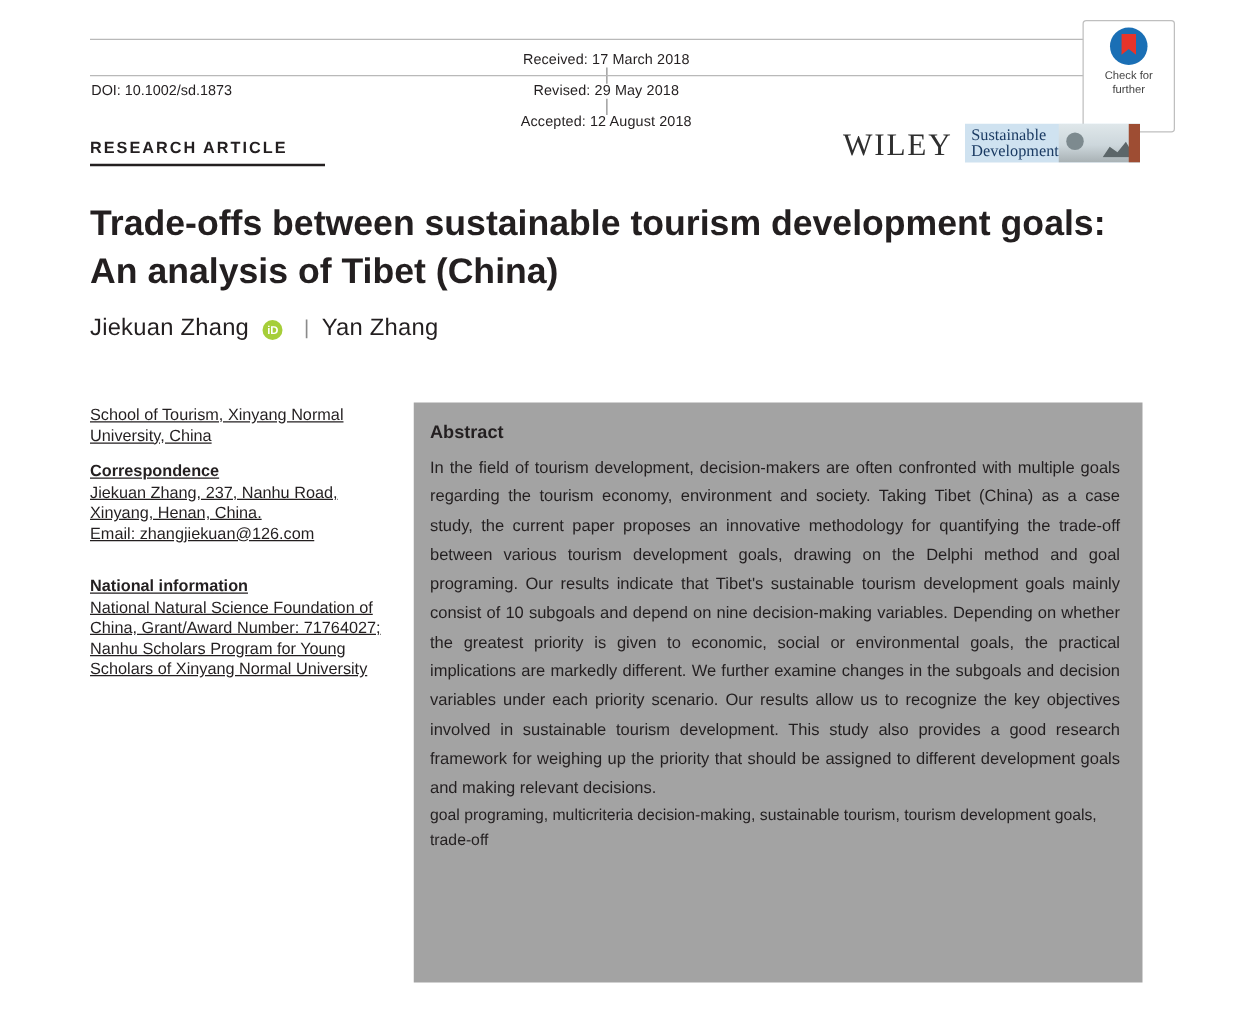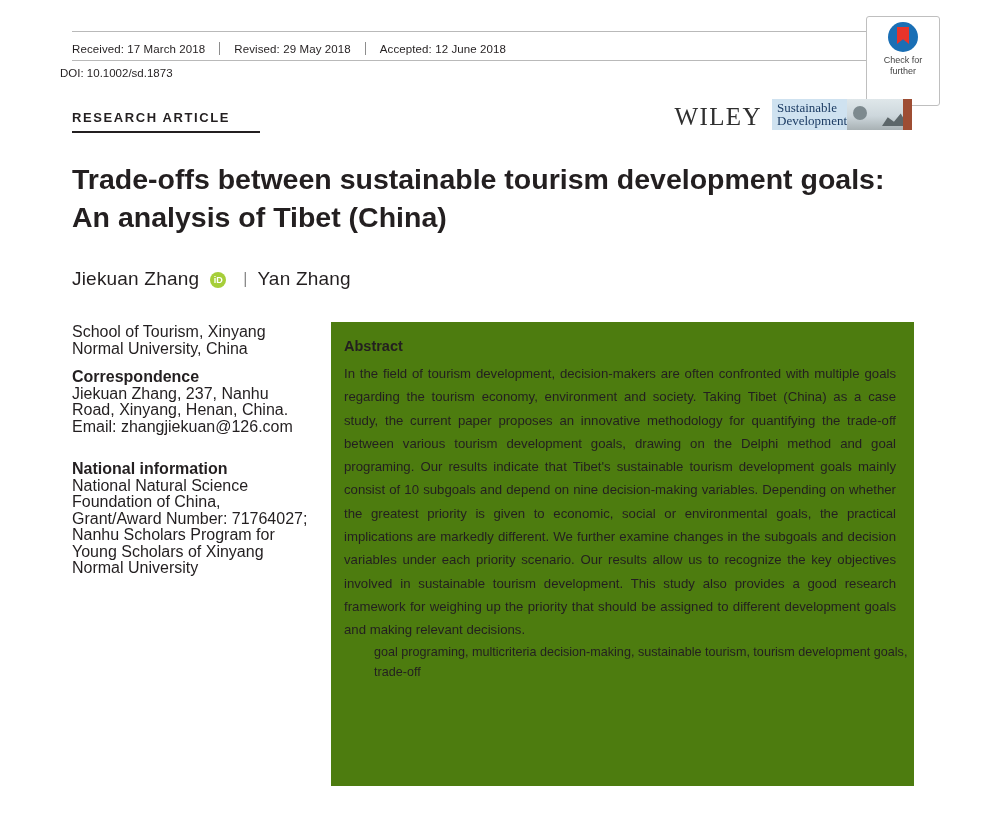--- a/index.html
+++ b/index.html
@@ -27,20 +27,21 @@
   .dates-row {
     position: absolute;
     left: 72px;
     top: 42px;
     width: 840px;
     display: flex;
     align-items: center;
     font-size: 11.5px;
     color: #231f20;
     letter-spacing: 0.1px;
+    flex-direction: column;
   }
   .dates-row .cell {
     padding-right: 14px;
   }
   .dates-row .divider {
     width: 1px;
     height: 13px;
     background: #8d8d8d;
     margin-right: 14px;
   }
@@ -55,21 +56,21 @@
   .rule-mid {
     position: absolute;
     left: 72px;
     top: 60px;
     width: 840px;
     height: 1px;
     background: #b9b9b9;
   }
   .doi {
     position: absolute;
-    left: 60px;
+    left: 73px;
     top: 67px;
     font-size: 11.5px;
     color: #231f20;
   }
 
   
   .cfu {
     position: absolute;
     right: 46px;
     top: 16px;
@@ -196,21 +197,21 @@
     font-size: 28.5px;
     line-height: 38px;
     color: #231f20;
     font-weight: bold;
   }
 
   
   .authors {
     position: absolute;
     left: 72px;
-    top: 268px;
+    top: 252px;
     display: flex;
     align-items: center;
     font-size: 19px;
     color: #231f20;
   }
   .authors .name { letter-spacing: 0.2px; }
   .orcid {
     display: inline-block;
     width: 16px; height: 16px;
     border-radius: 50%;
@@ -236,36 +237,37 @@
     margin: 0 10px 0 6px;
     font-size: 16px;
   }
 
   
   .affil {
     position: absolute;
     left: 72px;
     top: 324px;
     width: 242px;
-    font-size: 16px;
+    font-size: 13px;
     line-height: 16.5px;
     color: #231f20;
+    text-decoration: underline;
   }
   .affil .blk { margin-bottom: 12px; }
   .affil .hd { font-weight: bold; }
   .affil .fund { margin-top: 26px; }
 
   
   .abs-box {
     position: absolute;
     left: 331px;
     top: 322px;
     width: 583px;
     height: 464px;
-    background: #4d7c0f;
+    background: #a3a3a3;
     box-sizing: border-box;
     padding: 16px 18px 0 13px;
   }
   .abs-title {
     font-size: 14.5px;
     font-weight: bold;
     color: #231f20;
     margin-bottom: 8px;
   }
   .abs-text {
@@ -280,36 +282,35 @@
     letter-spacing: 1.1px;
     margin-top: 25px;
     margin-bottom: 10px;
     color: #231f20;
   }
   .kw-text {
     font-size: 12.6px;
     line-height: 20px;
     color: #231f20;
     width: 556px;
-    margin-left: 30px;
   }
 </style>
 </head>
 <body>
 
 <div class="page">
 
   <div class="rule-top"></div>
 
   <div class="dates-row">
     <span class="cell">Received: 17 March 2018</span>
     <span class="divider"></span>
     <span class="cell">Revised: 29 May 2018</span>
     <span class="divider"></span>
-    <span class="cell">Accepted: 12 June 2018</span>
+    <span class="cell">Accepted: 12 August 2018</span>
   </div>
 
   <div class="rule-mid"></div>
 
   <div class="doi">DOI: 10.1002/sd.1873</div>
 
   <div class="cfu">
     <div class="mark"></div>
     <div class="t1">Check for</div>
     <div class="t2">further</div>

